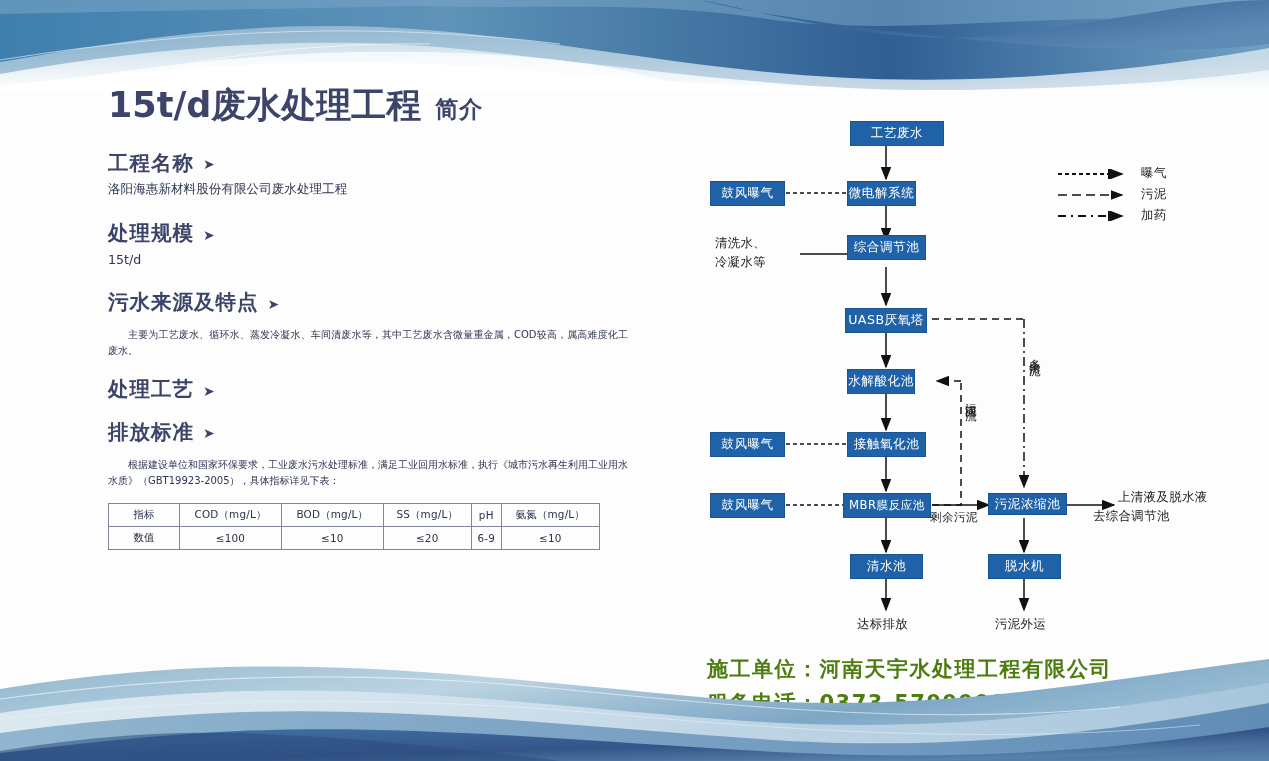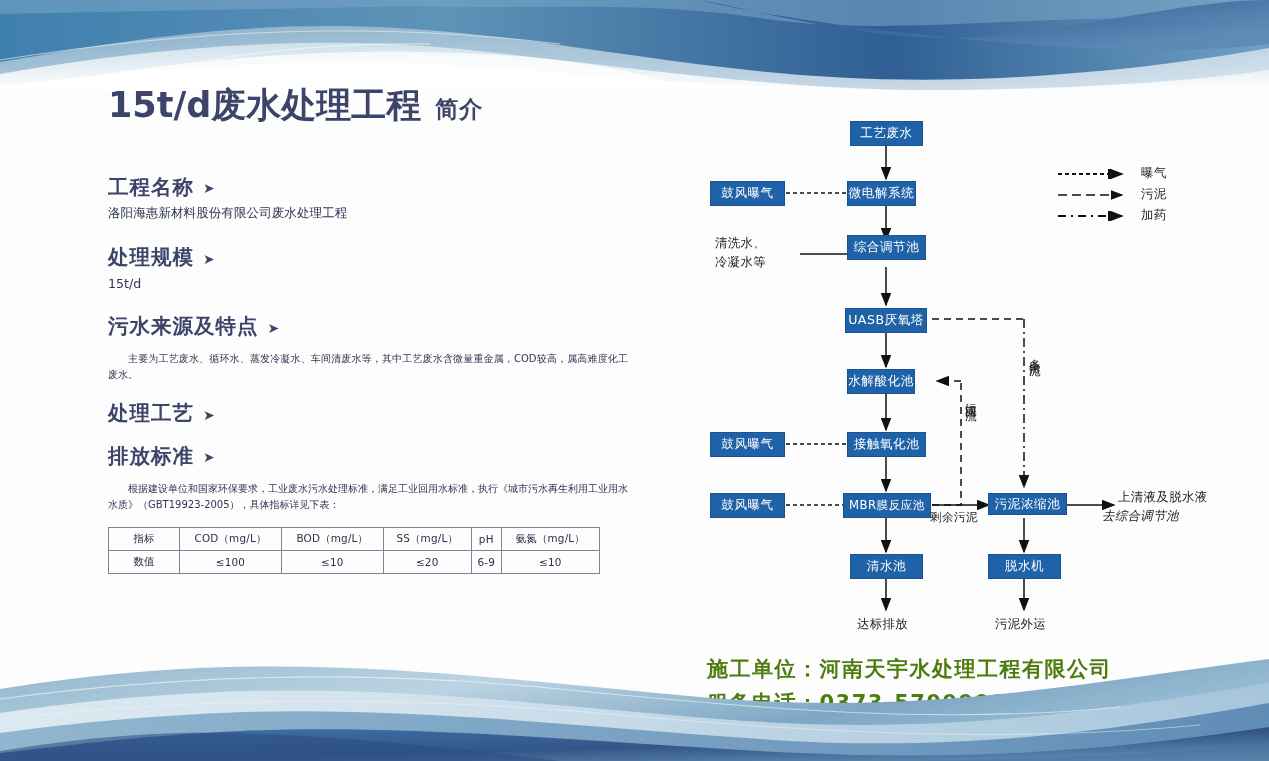--- a/index.html
+++ b/index.html
@@ -110,21 +110,21 @@
       <path d="M0,60 C200,28 380,22 560,44" stroke="#dceaf2" stroke-width="1" fill="none" opacity="0.7"></path>
     </svg>
   </div>
 
   <div id="left-col">
 
     <div id="main-title">
       <span>15t/d废水处理工程</span><span class="sub">简介</span>
     </div>
 
-    <div class="section" style="margin-top:50px;">
+    <div class="section" style="margin-top:26px;">
       <div class="sec-head">
         <span>工程名称</span>
         <span class="arrow-head">➤</span>
       </div>
       <div class="sec-body tight">洛阳海惠新材料股份有限公司废水处理工程</div>
     </div>
 
     <div class="section" style="margin-top:22px;">
       <div class="sec-head">
         <span>处理规模</span>
@@ -231,21 +231,21 @@
       </g>
 
       <g stroke="#111" stroke-width="1.5" fill="none" stroke-dasharray="7 5">
         <path d="M242,214 L334,214"></path>
       </g>
       <g stroke="#111" stroke-width="1.5" fill="none" stroke-dasharray="9 4 2 4" marker-end="url(#ah)">
         <path d="M334,214 L334,382"></path>
       </g>
     </svg>
 
-    <div class="node" style="left:160px;top:16px;width:73px;height:25px;">
+    <div class="node" style="left:160px;top:16px;width:94px;height:25px;">
       <span>工艺废水</span>
     </div>
 
     <div class="node" style="left:20px;top:76px;width:75px;height:25px;">
       <span>鼓风曝气</span>
     </div>
 
     <div class="node" style="left:157px;top:76px;width:69px;height:25px;">
       <span>微电解系统</span>
     </div>
@@ -305,21 +305,21 @@
       <span>多余污泥</span>
     </div>
 
     <div class="flabel" style="left:240px;top:405px;font-size:11.6px;">
       <span>剩余污泥</span>
     </div>
 
     <div class="flabel" style="left:428px;top:384px;">
       <span>上清液及脱水液</span>
     </div>
-    <div class="flabel" style="left:412px;top:403px;font-style:italic;">
+    <div class="flabel" style="left:403px;top:403px;">
       <span>去综合调节池</span>
     </div>
 
     <div class="flabel" style="left:167px;top:511px;">
       <span>达标排放</span>
     </div>
     <div class="flabel" style="left:305px;top:511px;">
       <span>污泥外运</span>
     </div>
   </div>

